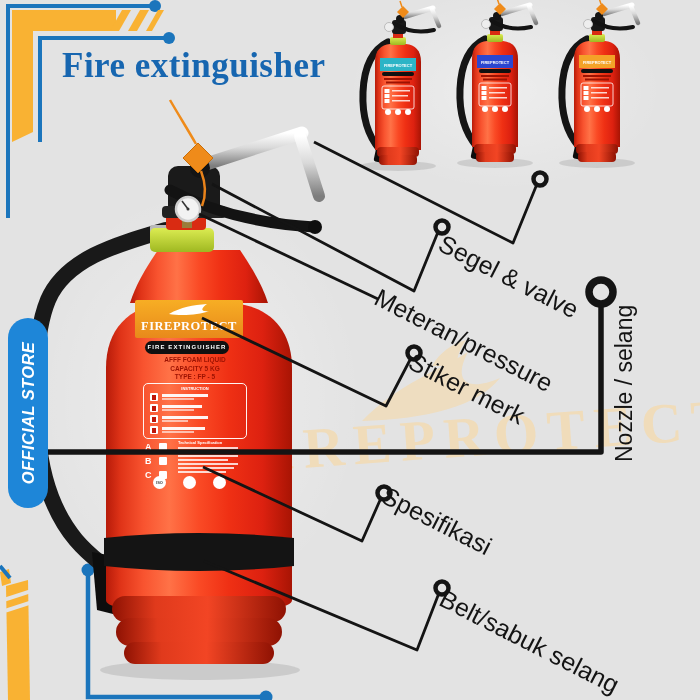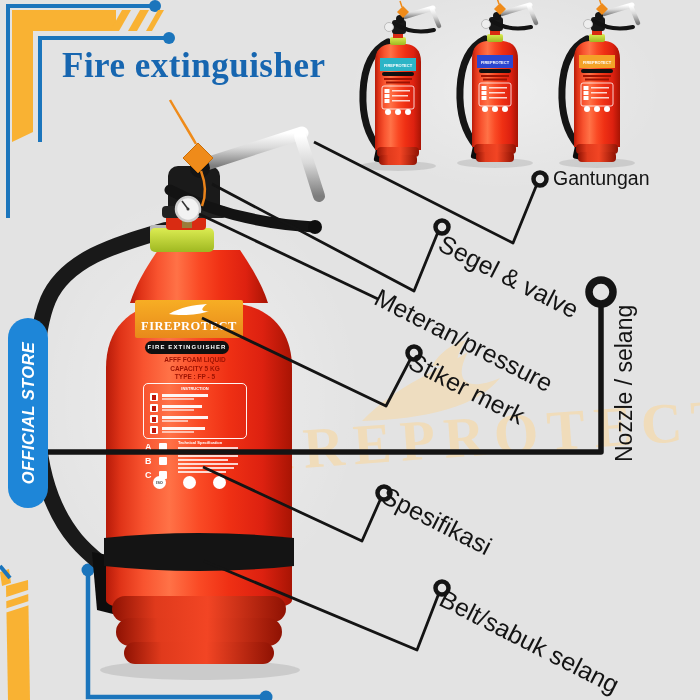--- a/index.html
+++ b/index.html
@@ -300,21 +300,20 @@
       <circle cx="601" cy="292" r="12" stroke-width="7.5"></circle>
     </g>
   </svg>
 
   <div id="title" class="abs toplayer">Fire extinguisher</div>
 
   <div id="pill" class="abs toplayer" style="background: rgb(30, 134, 216);">
     <span>OFFICIAL STORE</span>
   </div>
 
-  <div id="co-gantungan" class="abs co toplayer">Gantungan</div>
   <div id="co-segel" class="abs co rot toplayer">Segel &amp; valve</div>
   <div id="co-meteran" class="abs co rot toplayer">Meteran/pressure</div>
   <div id="co-stiker" class="abs co rot toplayer">Stiker merk</div>
   <div id="co-nozzle" class="abs co toplayer">Nozzle / selang</div>
   <div id="co-spesifikasi" class="abs co rot toplayer">Spesifikasi</div>
   <div id="co-belt" class="abs co rot toplayer">Belt/sabuk selang</div>
 
 </div>
 
 </body></html>

